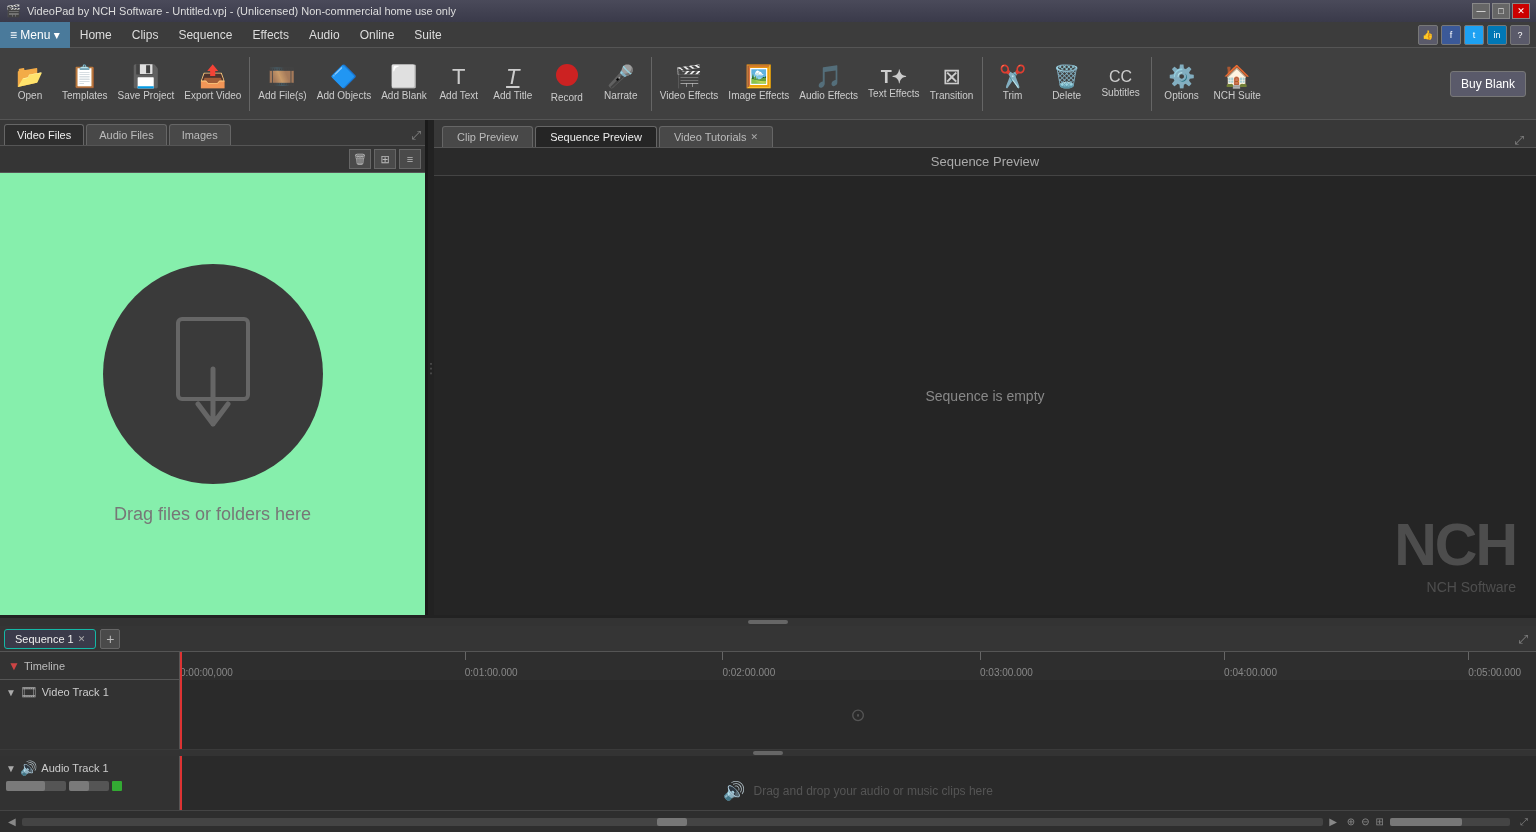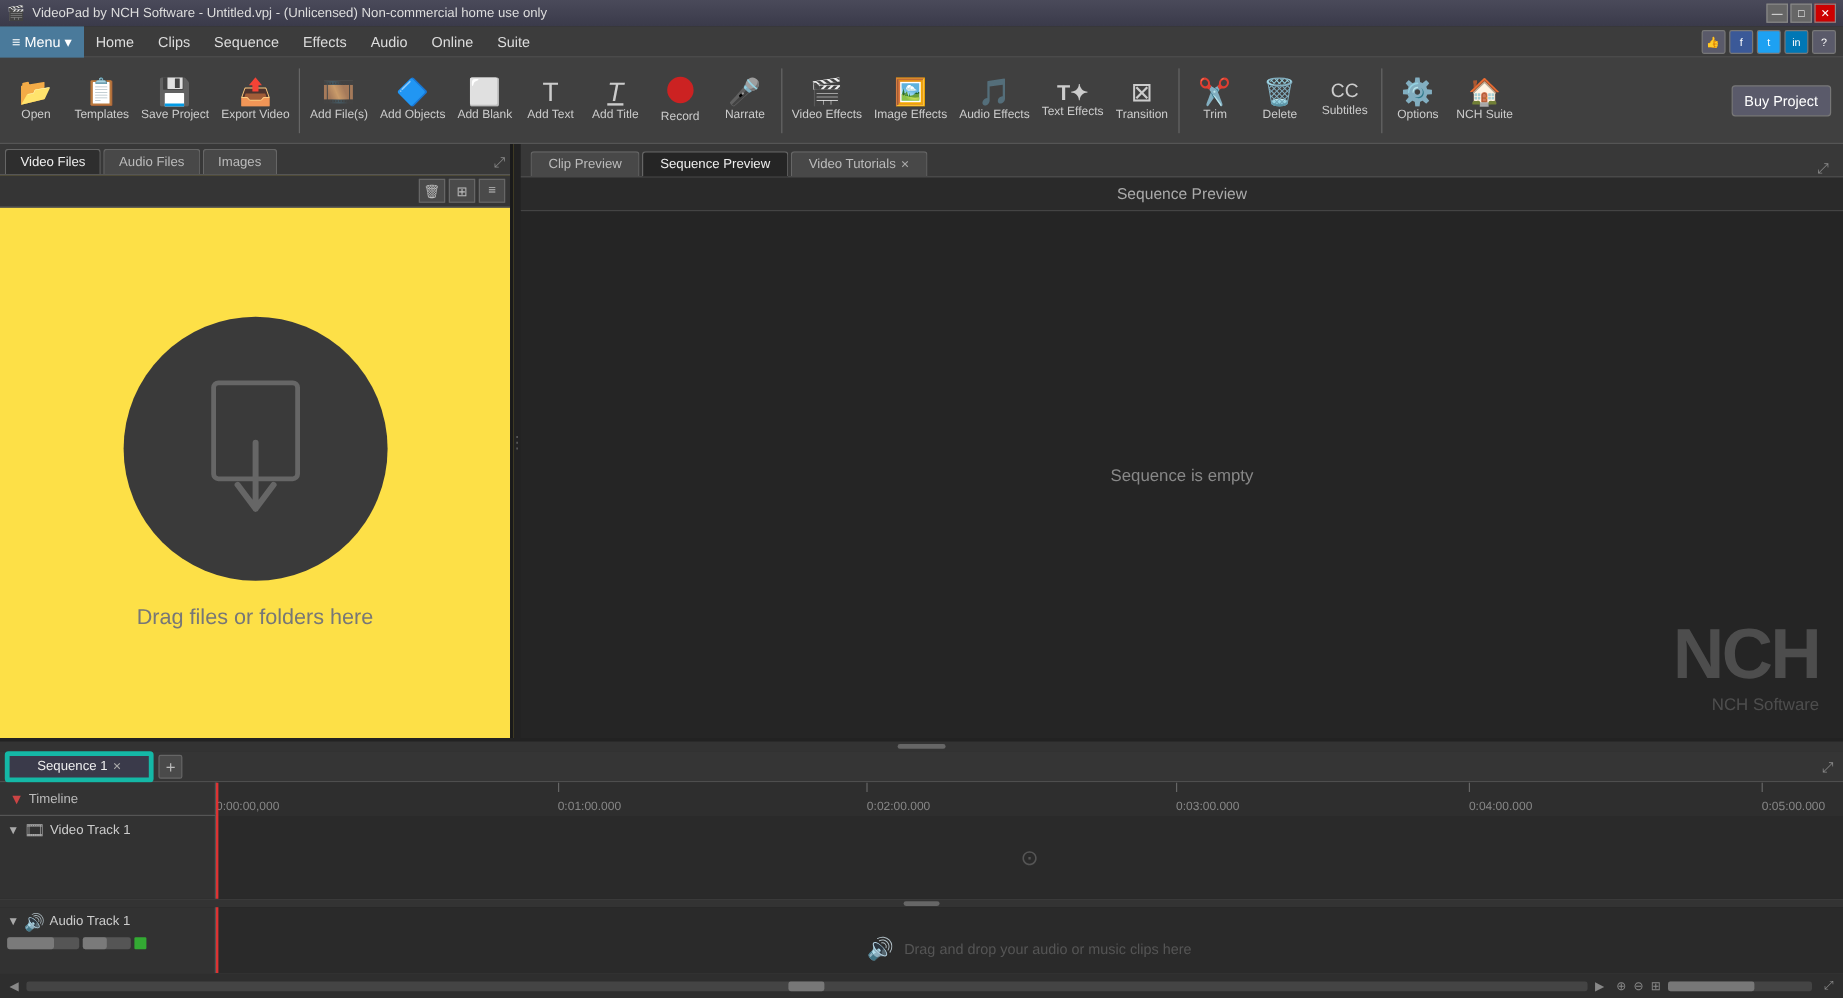--- a/index.html
+++ b/index.html
@@ -126,21 +126,21 @@
     #upper-section {
       display: flex;
       height: 498px;
       border-bottom: 3px solid #222;
     }
 
     
     #file-bin {
       width: 428px;
       min-width: 428px;
-      background: #fde047;
+      background: #86efac;
       border-right: 3px solid #1a1a1a;
       display: flex;
       flex-direction: column;
     }
     #file-bin-tabs {
       display: flex;
       background: #383838;
       height: 26px;
       align-items: flex-end;
       padding: 0 4px;
@@ -273,23 +273,23 @@
     #timeline-tabs {
       display: flex;
       background: #353535;
       height: 26px;
       align-items: center;
       padding: 0 4px;
       border-bottom: 1px solid #555;
       gap: 4px;
     }
     .seq-tab {
-      padding: 3px 23px;
+      padding: 3px 10px;
       background: #484848;
-      border: 4px solid #14b8a6;
+      border: 1px solid #14b8a6;
       border-radius: 3px;
       cursor: pointer;
       font-size: 11px;
       color: #bbb;
       display: flex; align-items: center; gap: 4px;
     }
     .seq-tab.active { background: #3a3a4a; color: #eee; }
     .add-seq-btn {
       width: 20px; height: 20px;
       background: #4a4a4a;
@@ -635,21 +635,21 @@
     <div class="tb-icon">⚙️</div>
     <div class="tb-label">Options</div>
   </div>
 
   <div class="toolbar-btn">
     <div class="tb-icon">🏠</div>
     <div class="tb-label">NCH Suite</div>
   </div>
 
   <div style="margin-left:auto; padding-right:6px;">
-    <div class="buy-online-btn">Buy Project</div>
+    <div class="buy-online-btn">Buy Blank</div>
   </div>
 </div>
 
 <div id="content-area">
 
   <div id="upper-section">
 
     <div id="file-bin">
       <div id="file-bin-tabs">
         <div class="file-tab active">Video Files</div>

